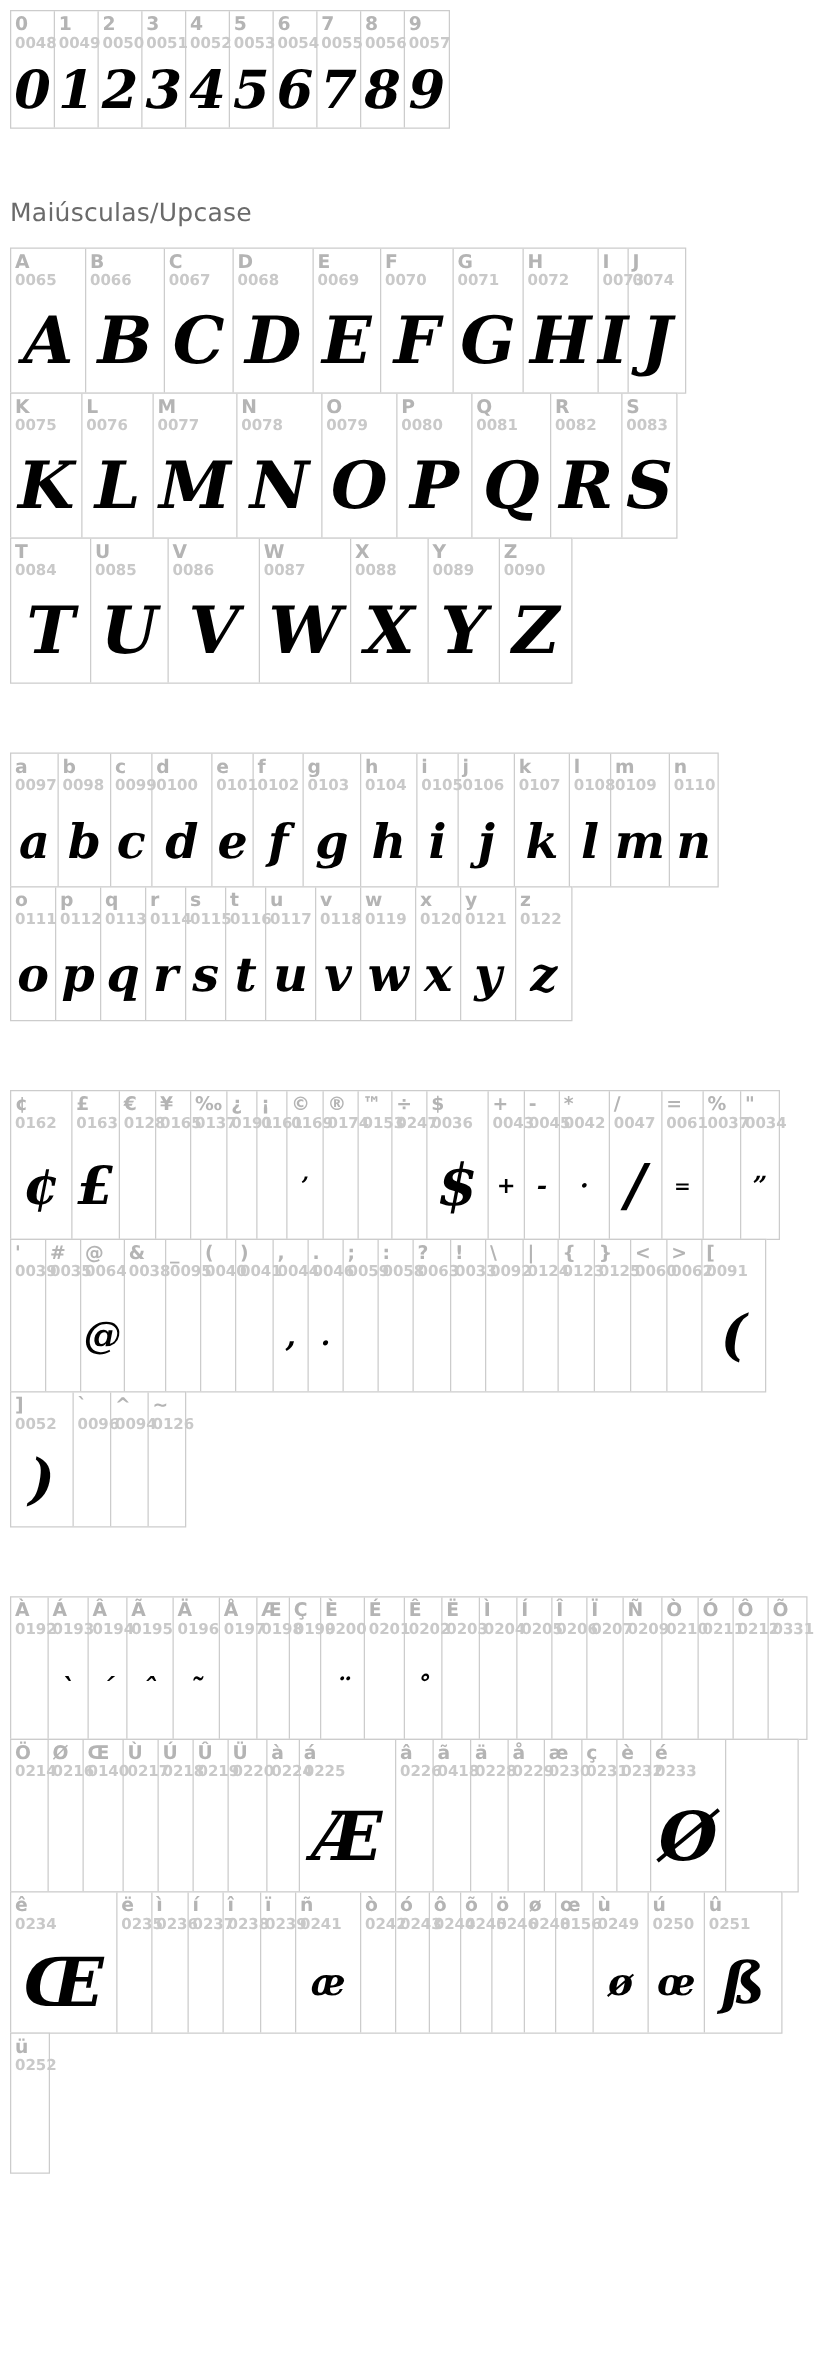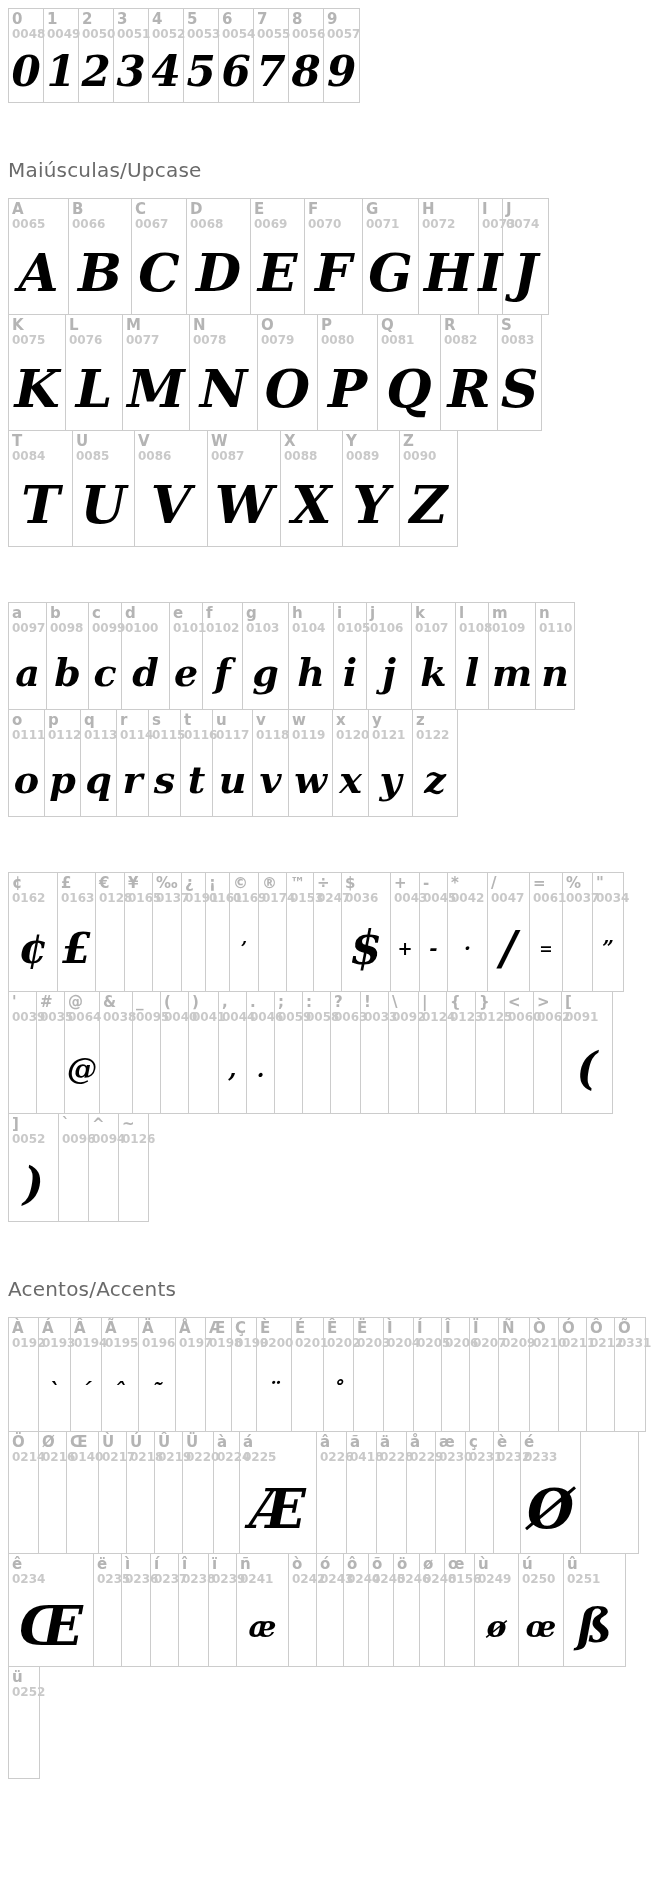--- a/index.html
+++ b/index.html
@@ -809,21 +809,20 @@
             <div class="cell-label">
               <span class="cell-char">~</span>
               <span class="cell-code">0126</span>
             </div>
             <div class="cell-glyph" style="font-size: 40px;"></div>
           </div>
         </div>
       </div>
     </section>
     <section class="specimen-section">
-      <h2 class="section-title">Acentos/Accents</h2>
       <div class="char-table">
         <div class="char-row" style="height: 115px;">
           <div class="char-cell" style="width: 30px;">
             <div class="cell-label">
               <span class="cell-char">À</span>
               <span class="cell-code">0192</span>
             </div>
             <div class="cell-glyph" style="font-size: 52px;"></div>
           </div>
           <div class="char-cell" style="width: 32px;">

